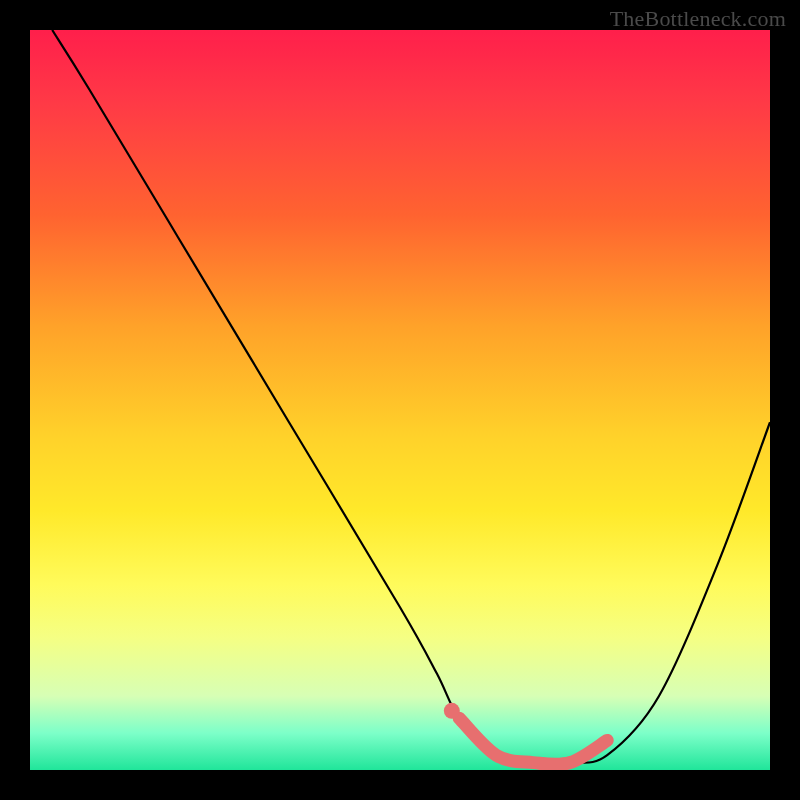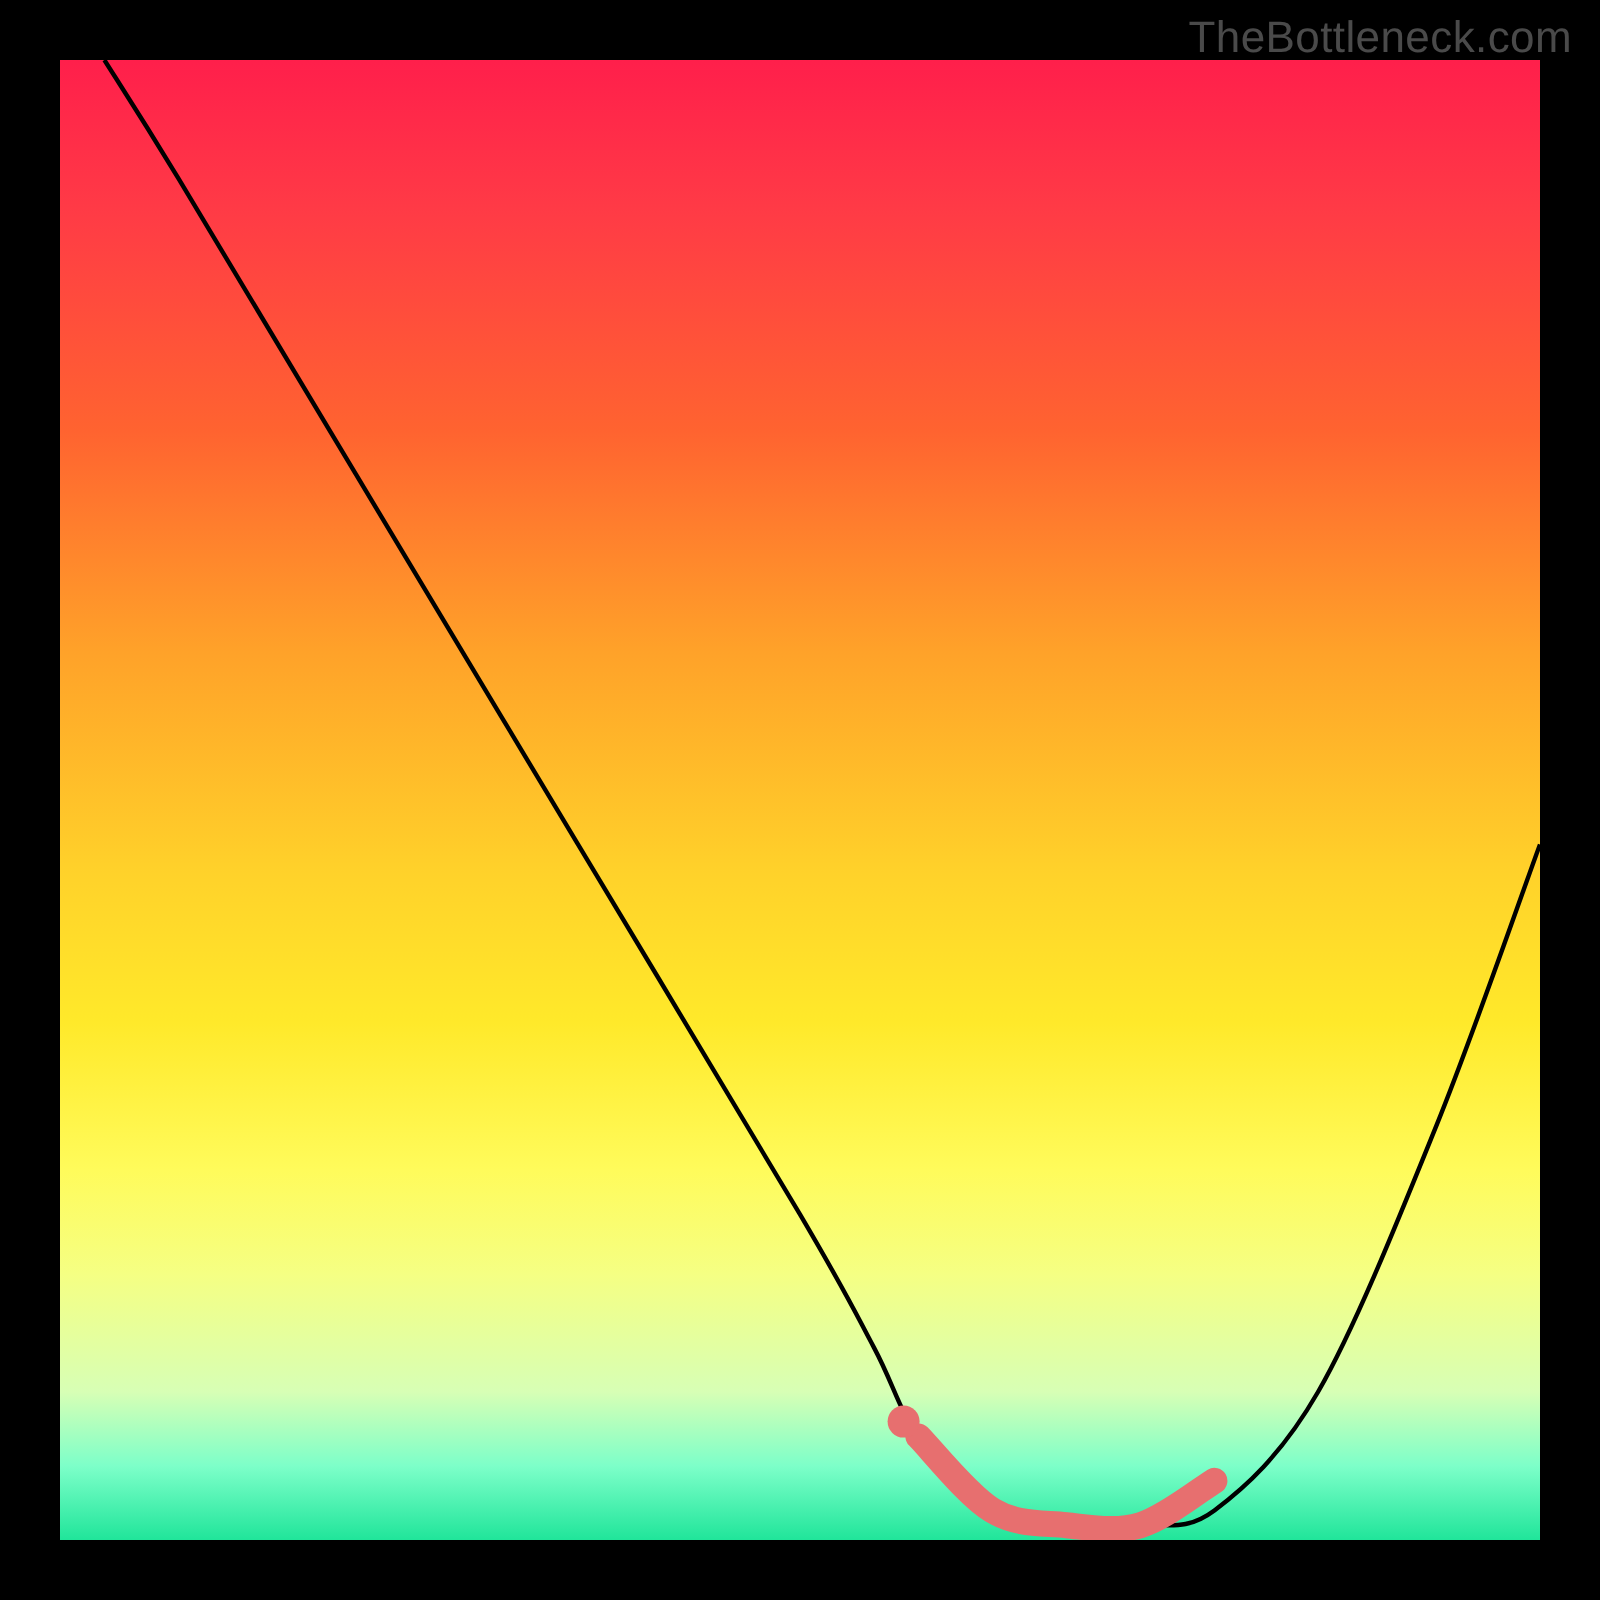--- a/index.html
+++ b/index.html
@@ -39,20 +39,21 @@
       #20e59a 100%);
   }
   .watermark {
     position: absolute;
     top: 6px;
     right: 14px;
     color: #4a4a4a;
     font-size: 22px;
     font-weight: 500;
     letter-spacing: 0.2px;
+    font-family: Liberation Serif, serif;
   }
   svg.curves {
     position: absolute;
     left: 30px;
     top: 30px;
     width: 740px;
     height: 740px;
   }
 </style>
 </head>

